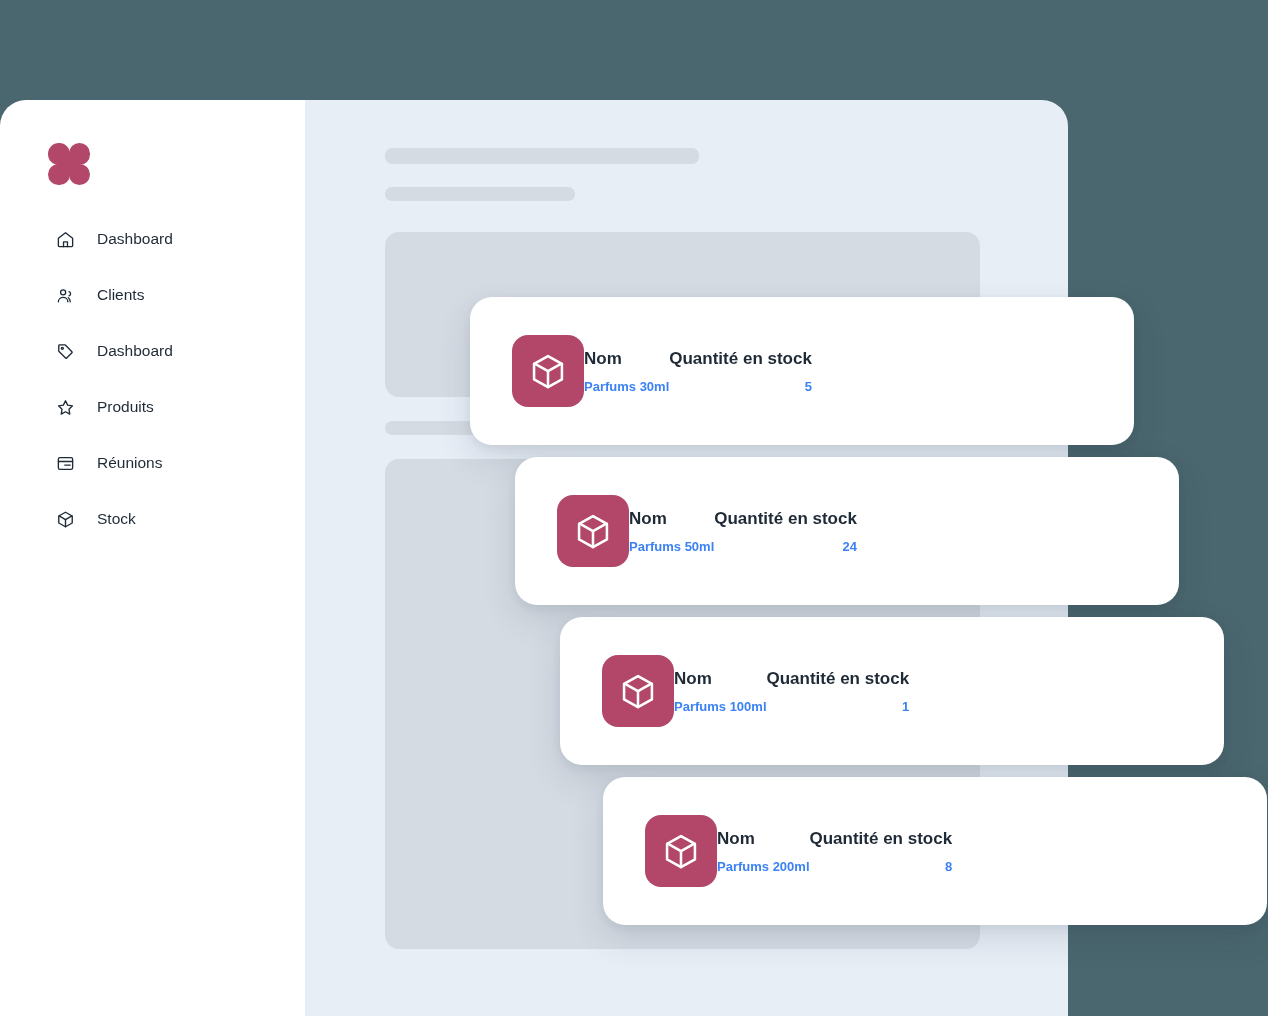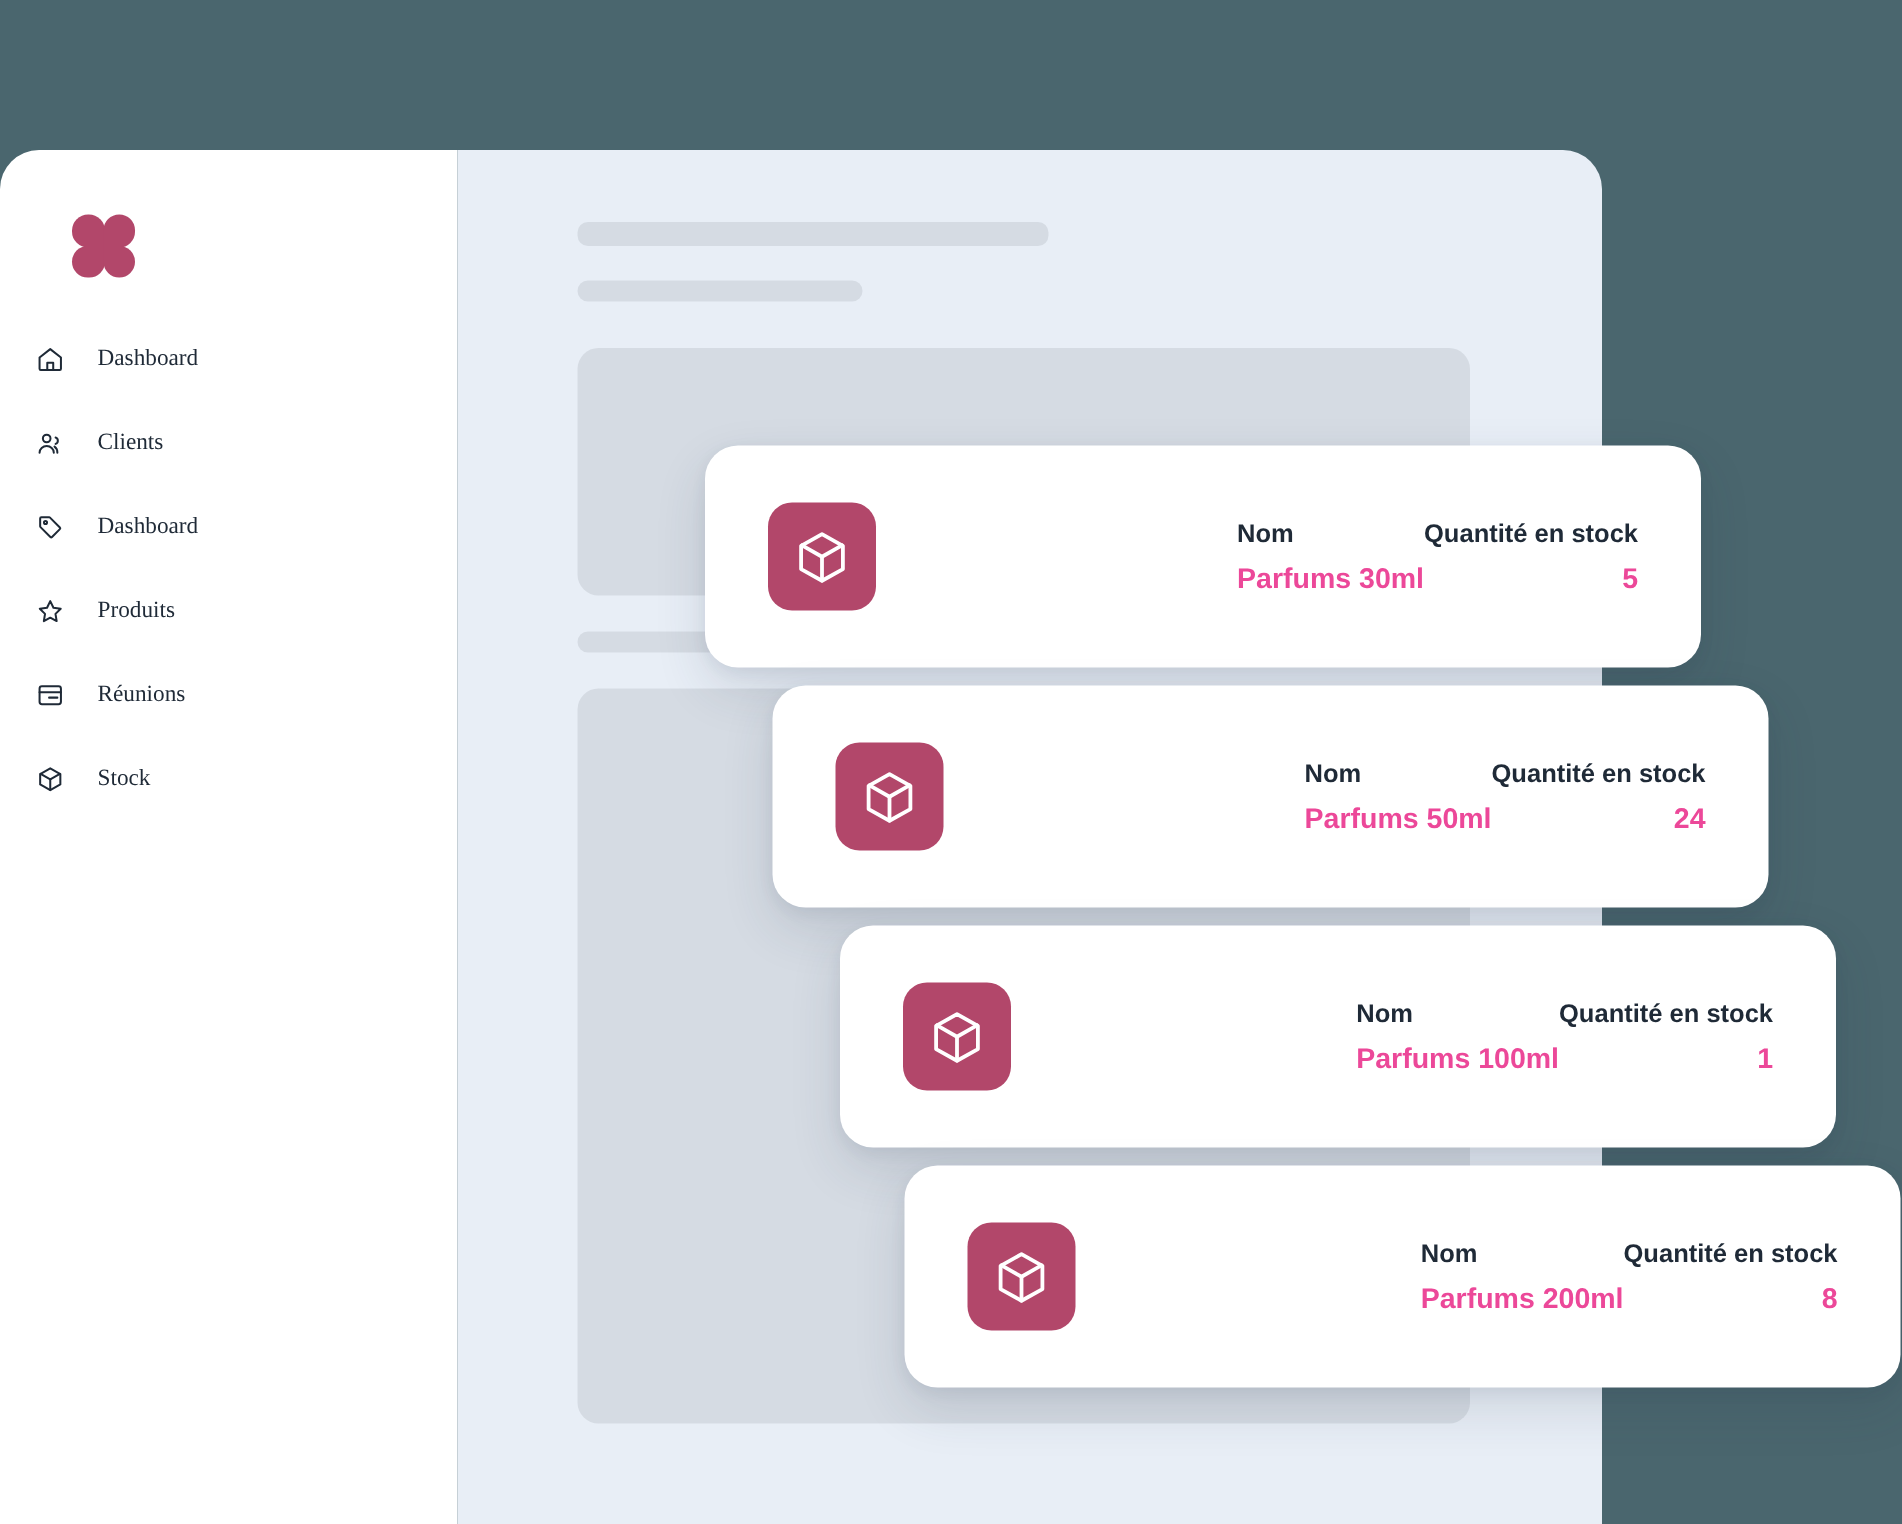--- a/index.html
+++ b/index.html
@@ -56,24 +56,23 @@
   #brand-logo .petal.bl { left: 0;    bottom: 0; border-radius: 50% 0 50% 50%; }
   #brand-logo .petal.br { right: 0;   bottom: 0; border-radius: 0 50% 50% 50%; }
 
   #sidebar-nav { display: flex; flex-direction: column; }
 
   .nav-item {
     display: flex;
     align-items: center;
     height: 32px;
     margin-bottom: 24px;
-    padding-left: 24px;
+    padding-left: 56px;
     cursor: pointer;
     text-decoration: none;
-    font-family: Liberation Serif, serif;
   }
   .nav-item .nav-icon {
     width: 19px;
     height: 19px;
     flex: 0 0 19px;
     display: flex;
     align-items: center;
     justify-content: center;
     color: #1f2a37;
   }
@@ -138,39 +137,38 @@
     display: flex;
     align-items: center;
     justify-content: center;
     color: #ffffff;
   }
   .card-icon-tile svg { display: block; }
 
   .card-fields {
     display: flex;
     flex: 1 1 auto;
-    margin-left: 62px;
-    justify-content: flex-end;
+    justify-content: flex-start;
     align-items: flex-start;
   }
   .card-field { display: flex; flex-direction: column; }
   .card-field.right { text-align: right; align-items: flex-end; }
 
   .field-label {
     font-size: 17px;
     font-weight: bold;
     color: #1f2a37;
     line-height: 1;
     margin-bottom: 13px;
     white-space: nowrap;
   }
   .field-value {
-    font-size: 19px;
+    font-size: 13px;
     font-weight: bold;
-    color: #ec4899;
+    color: #3b82f6;
     line-height: 1;
     white-space: nowrap;
   }
 </style>
 </head>
 <body>
 
 <div id="app-window">
 
   <aside id="sidebar">

